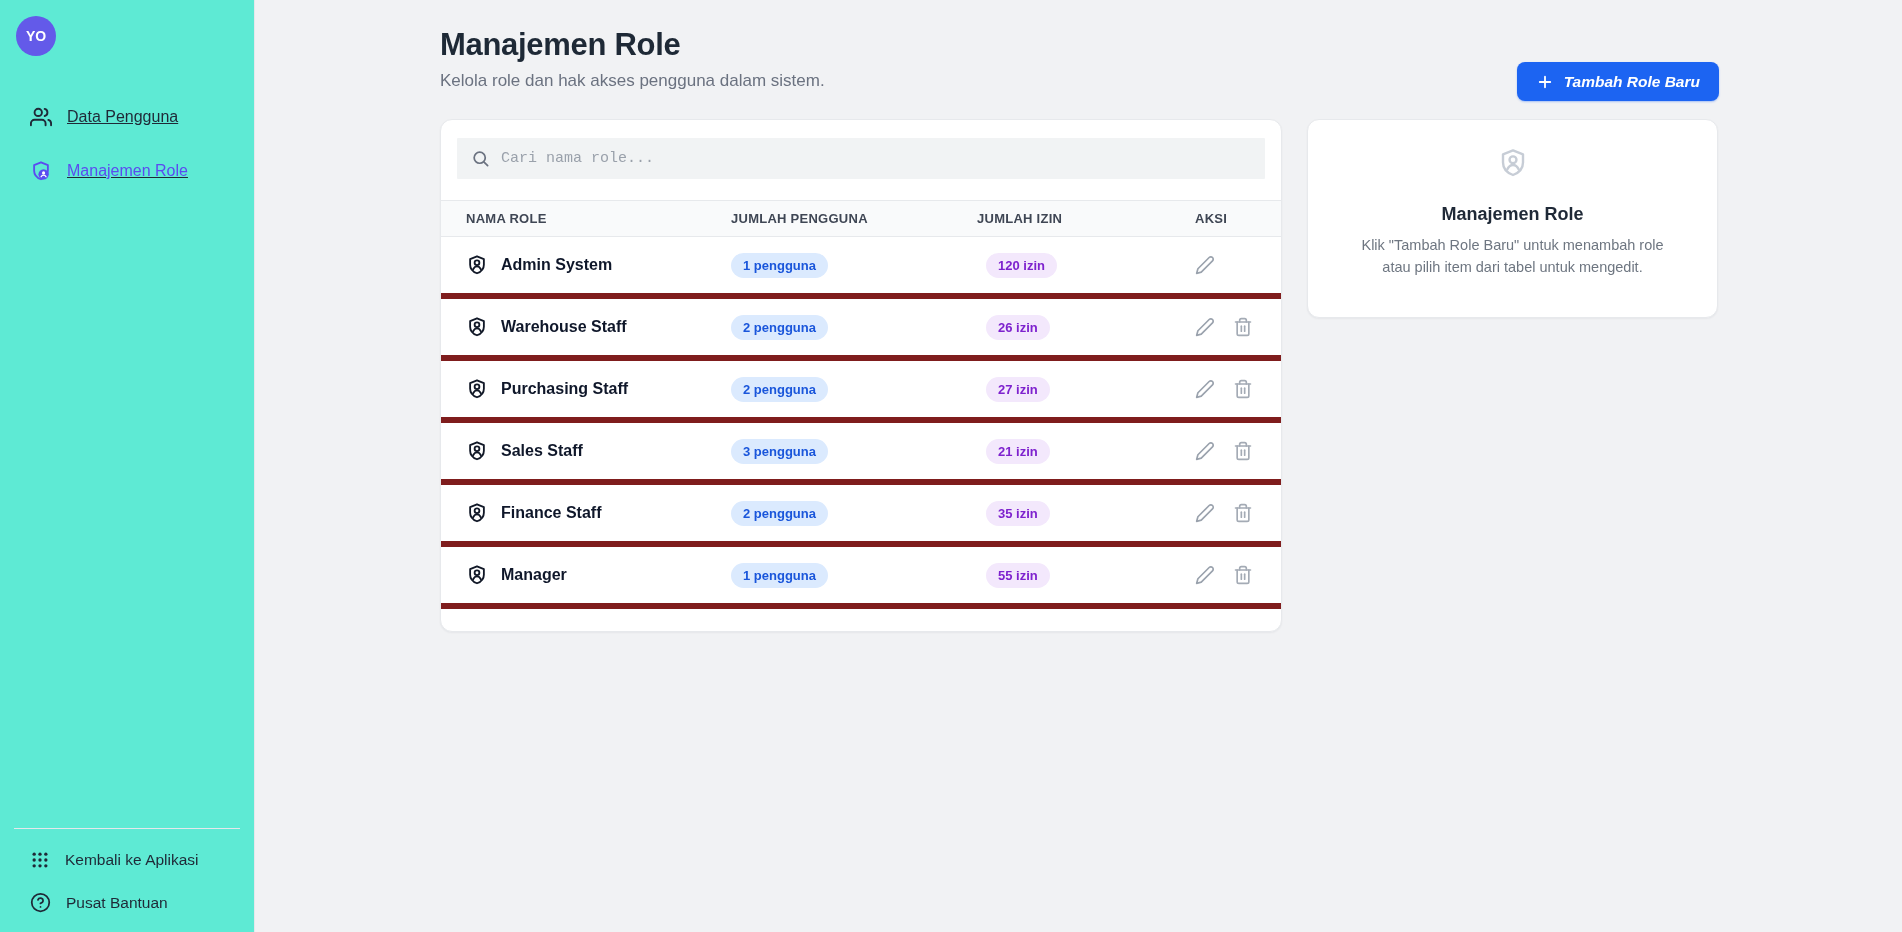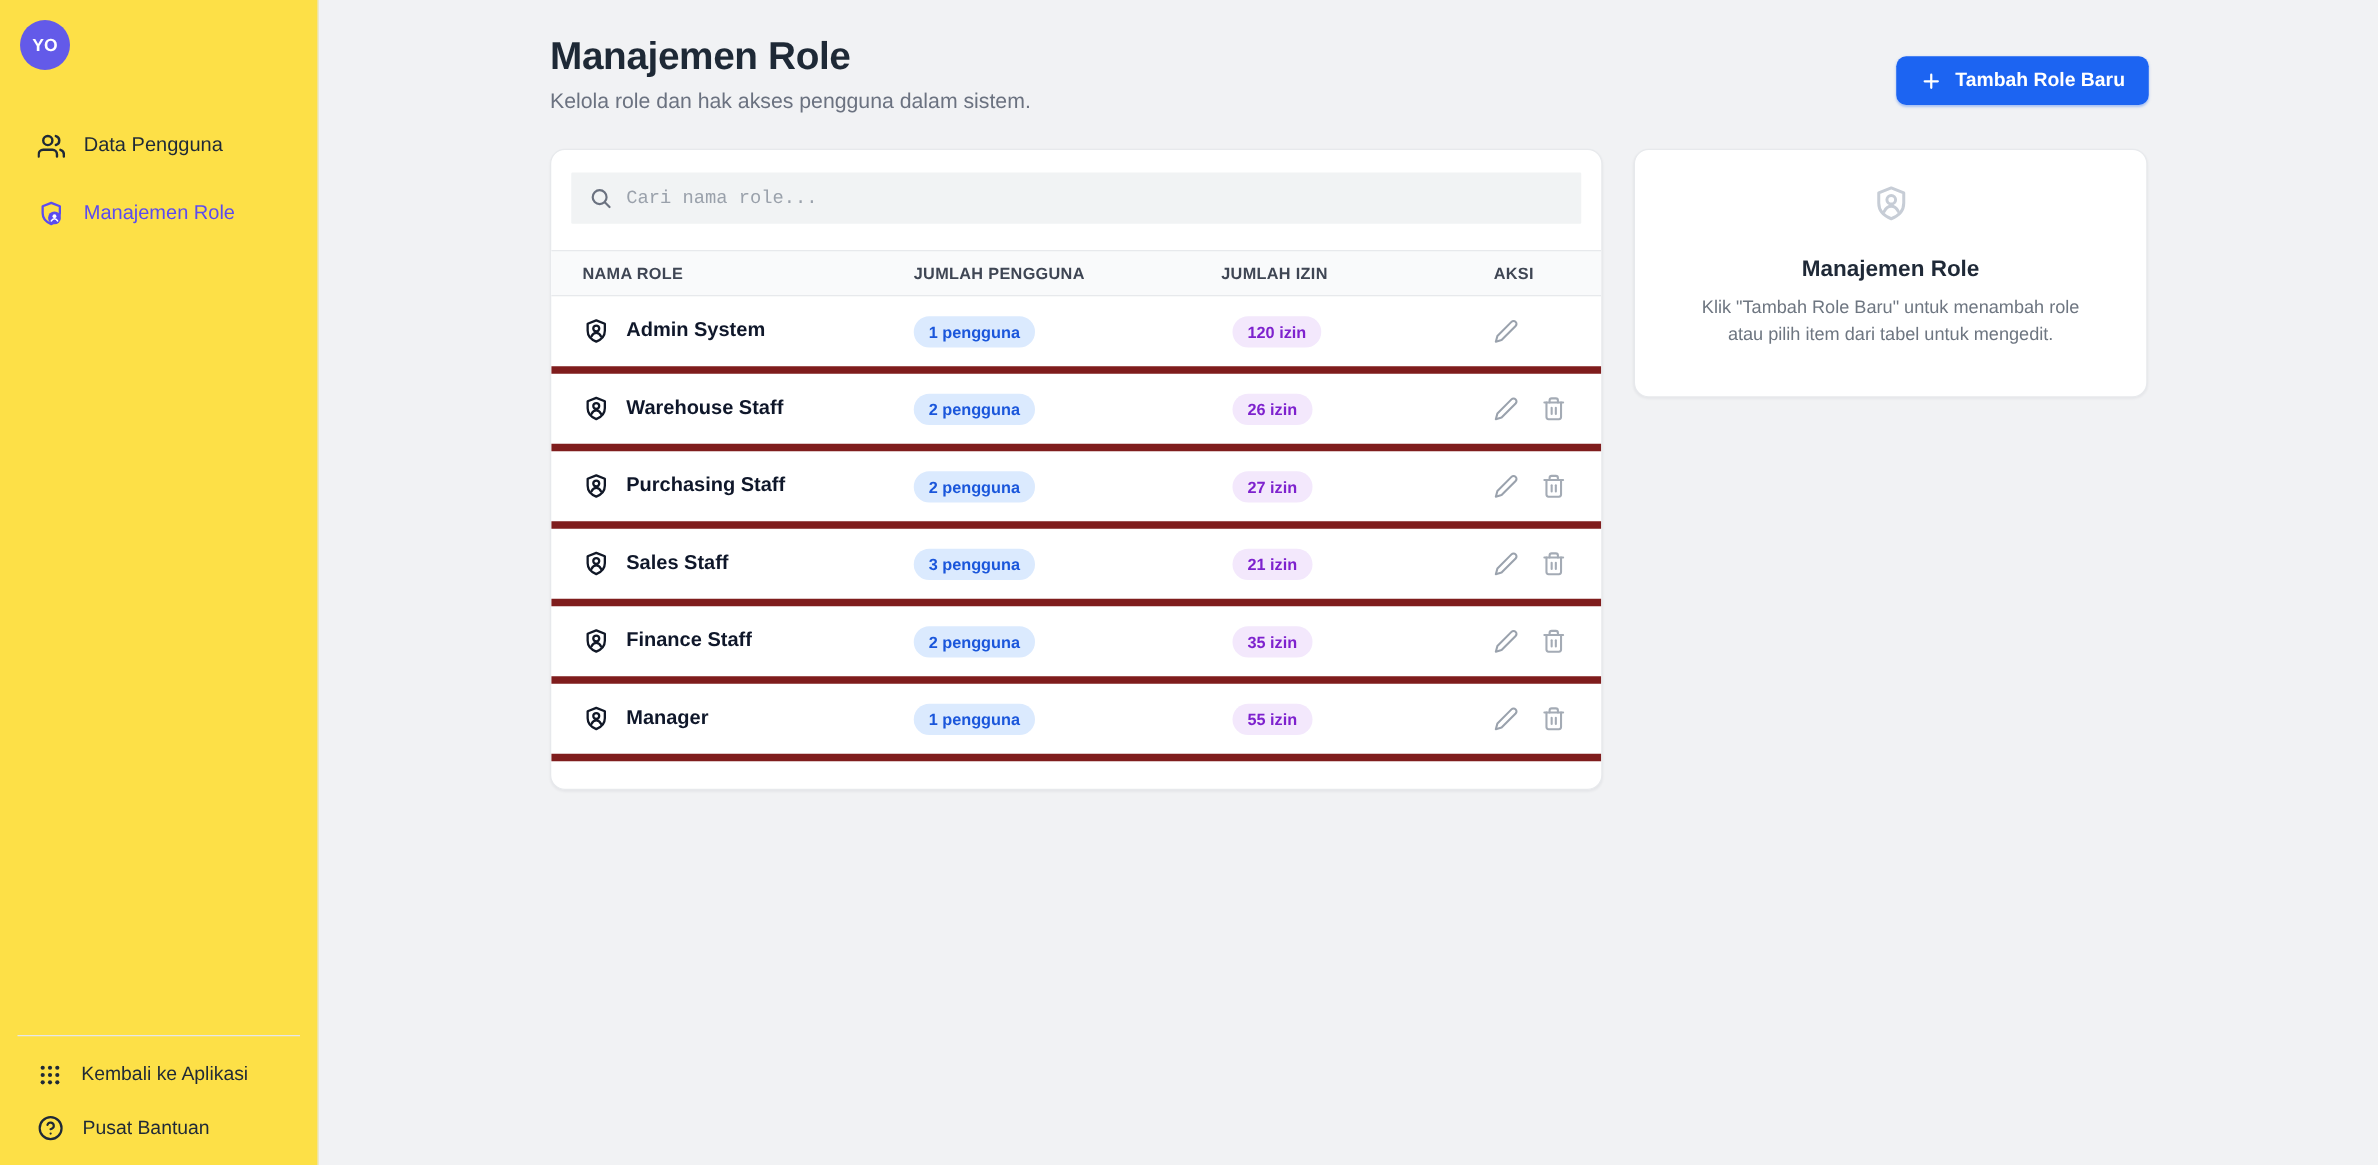--- a/index.html
+++ b/index.html
@@ -6,32 +6,32 @@
   html, body { width: 1902px; height: 932px; overflow: hidden; }
   body {
     font-family: "Liberation Sans", sans-serif;
     background: #f1f2f4;
     color: #1f2937;
   }
 
   
   .sidebar {
     position: absolute; left: 0; top: 0; bottom: 0; width: 255px;
-    background: #fde047; border-right: 1px solid #e5e7eb;
+    background: #5eead4; border-right: 1px solid #e5e7eb;
   }
   .profile { display: flex; gap: 13px; padding: 16px 16px 0 16px; align-items: flex-start; }
   .avatar {
     width: 40px; height: 40px; border-radius: 50%;
     background: #635ae9; color: #fff; font-size: 14px; font-weight: 700;
     display: flex; align-items: center; justify-content: center; flex: 0 0 auto;
   }
   .profile-company { font-size: 17px; font-weight: 700; color: #111827; padding-top: 2px; white-space: nowrap; }
   .profile-email { font-size: 14px; color: #6b7280; margin-top: 4px; max-width: 172px;
     white-space: nowrap; overflow: hidden; }
-  .nav { margin-top: 38px; }
+  .nav { margin-top: 38px; text-decoration: underline; }
   .nav-item {
     display: flex; align-items: center; gap: 15px;
     padding: 12px 16px 12px 30px; cursor: pointer;
     font-size: 16px; font-weight: 500; color: #1f2937;
   }
   .nav-item + .nav-item { margin-top: 8px; }
   .nav-item svg { flex: 0 0 auto; }
   .nav-item.active { color: #5b4bf0; }
   .sidebar-bottom { position: absolute; left: 0; right: 0; bottom: 8px; }
   .sidebar-divider { border: none; border-top: 1px solid #e5e7eb; margin: 0 14px 10px 14px; }
@@ -41,25 +41,26 @@
     font-size: 15.5px; font-weight: 500; color: #1f2937;
   }
   .bottom-item.logout { color: #dc2626; }
 
   
   .main { position: absolute; left: 255px; right: 0; top: 0; bottom: 0; padding: 26px 183px 0 185px; }
   .page-header { position: relative; }
   .page-title { font-size: 31px; font-weight: 700; color: #1e2936; letter-spacing: -0.3px; line-height: 1.2; }
   .page-subtitle { font-size: 17px; color: #6b7280; margin-top: 7px; line-height: 1.3; }
   .btn-primary {
-    position: absolute; right: 0; top: 19px; height: 39px;
+    position: absolute; right: 0; top: 36px; height: 39px;
     display: flex; align-items: center; gap: 10px;
     background: #1c64f2; color: #ffffff; border: none; border-radius: 8px;
     padding: 0 19px; font-family: inherit; font-size: 15.5px; font-weight: 700; cursor: pointer;
     box-shadow: 0 1px 2px rgba(28,100,242,.35);
+    font-style: italic;
   }
 
   .content-row { display: flex; gap: 25px; margin-top: 27px; align-items: flex-start; }
 
   
   .table-card {
     width: 842px; background: #ffffff; border: 1px solid #e7e9ec; border-radius: 12px;
     box-shadow: 0 1px 2px rgba(16,24,40,.05); overflow: hidden;
   }
   .search-wrap { position: relative; margin: 18px 16px 21px 16px; }

